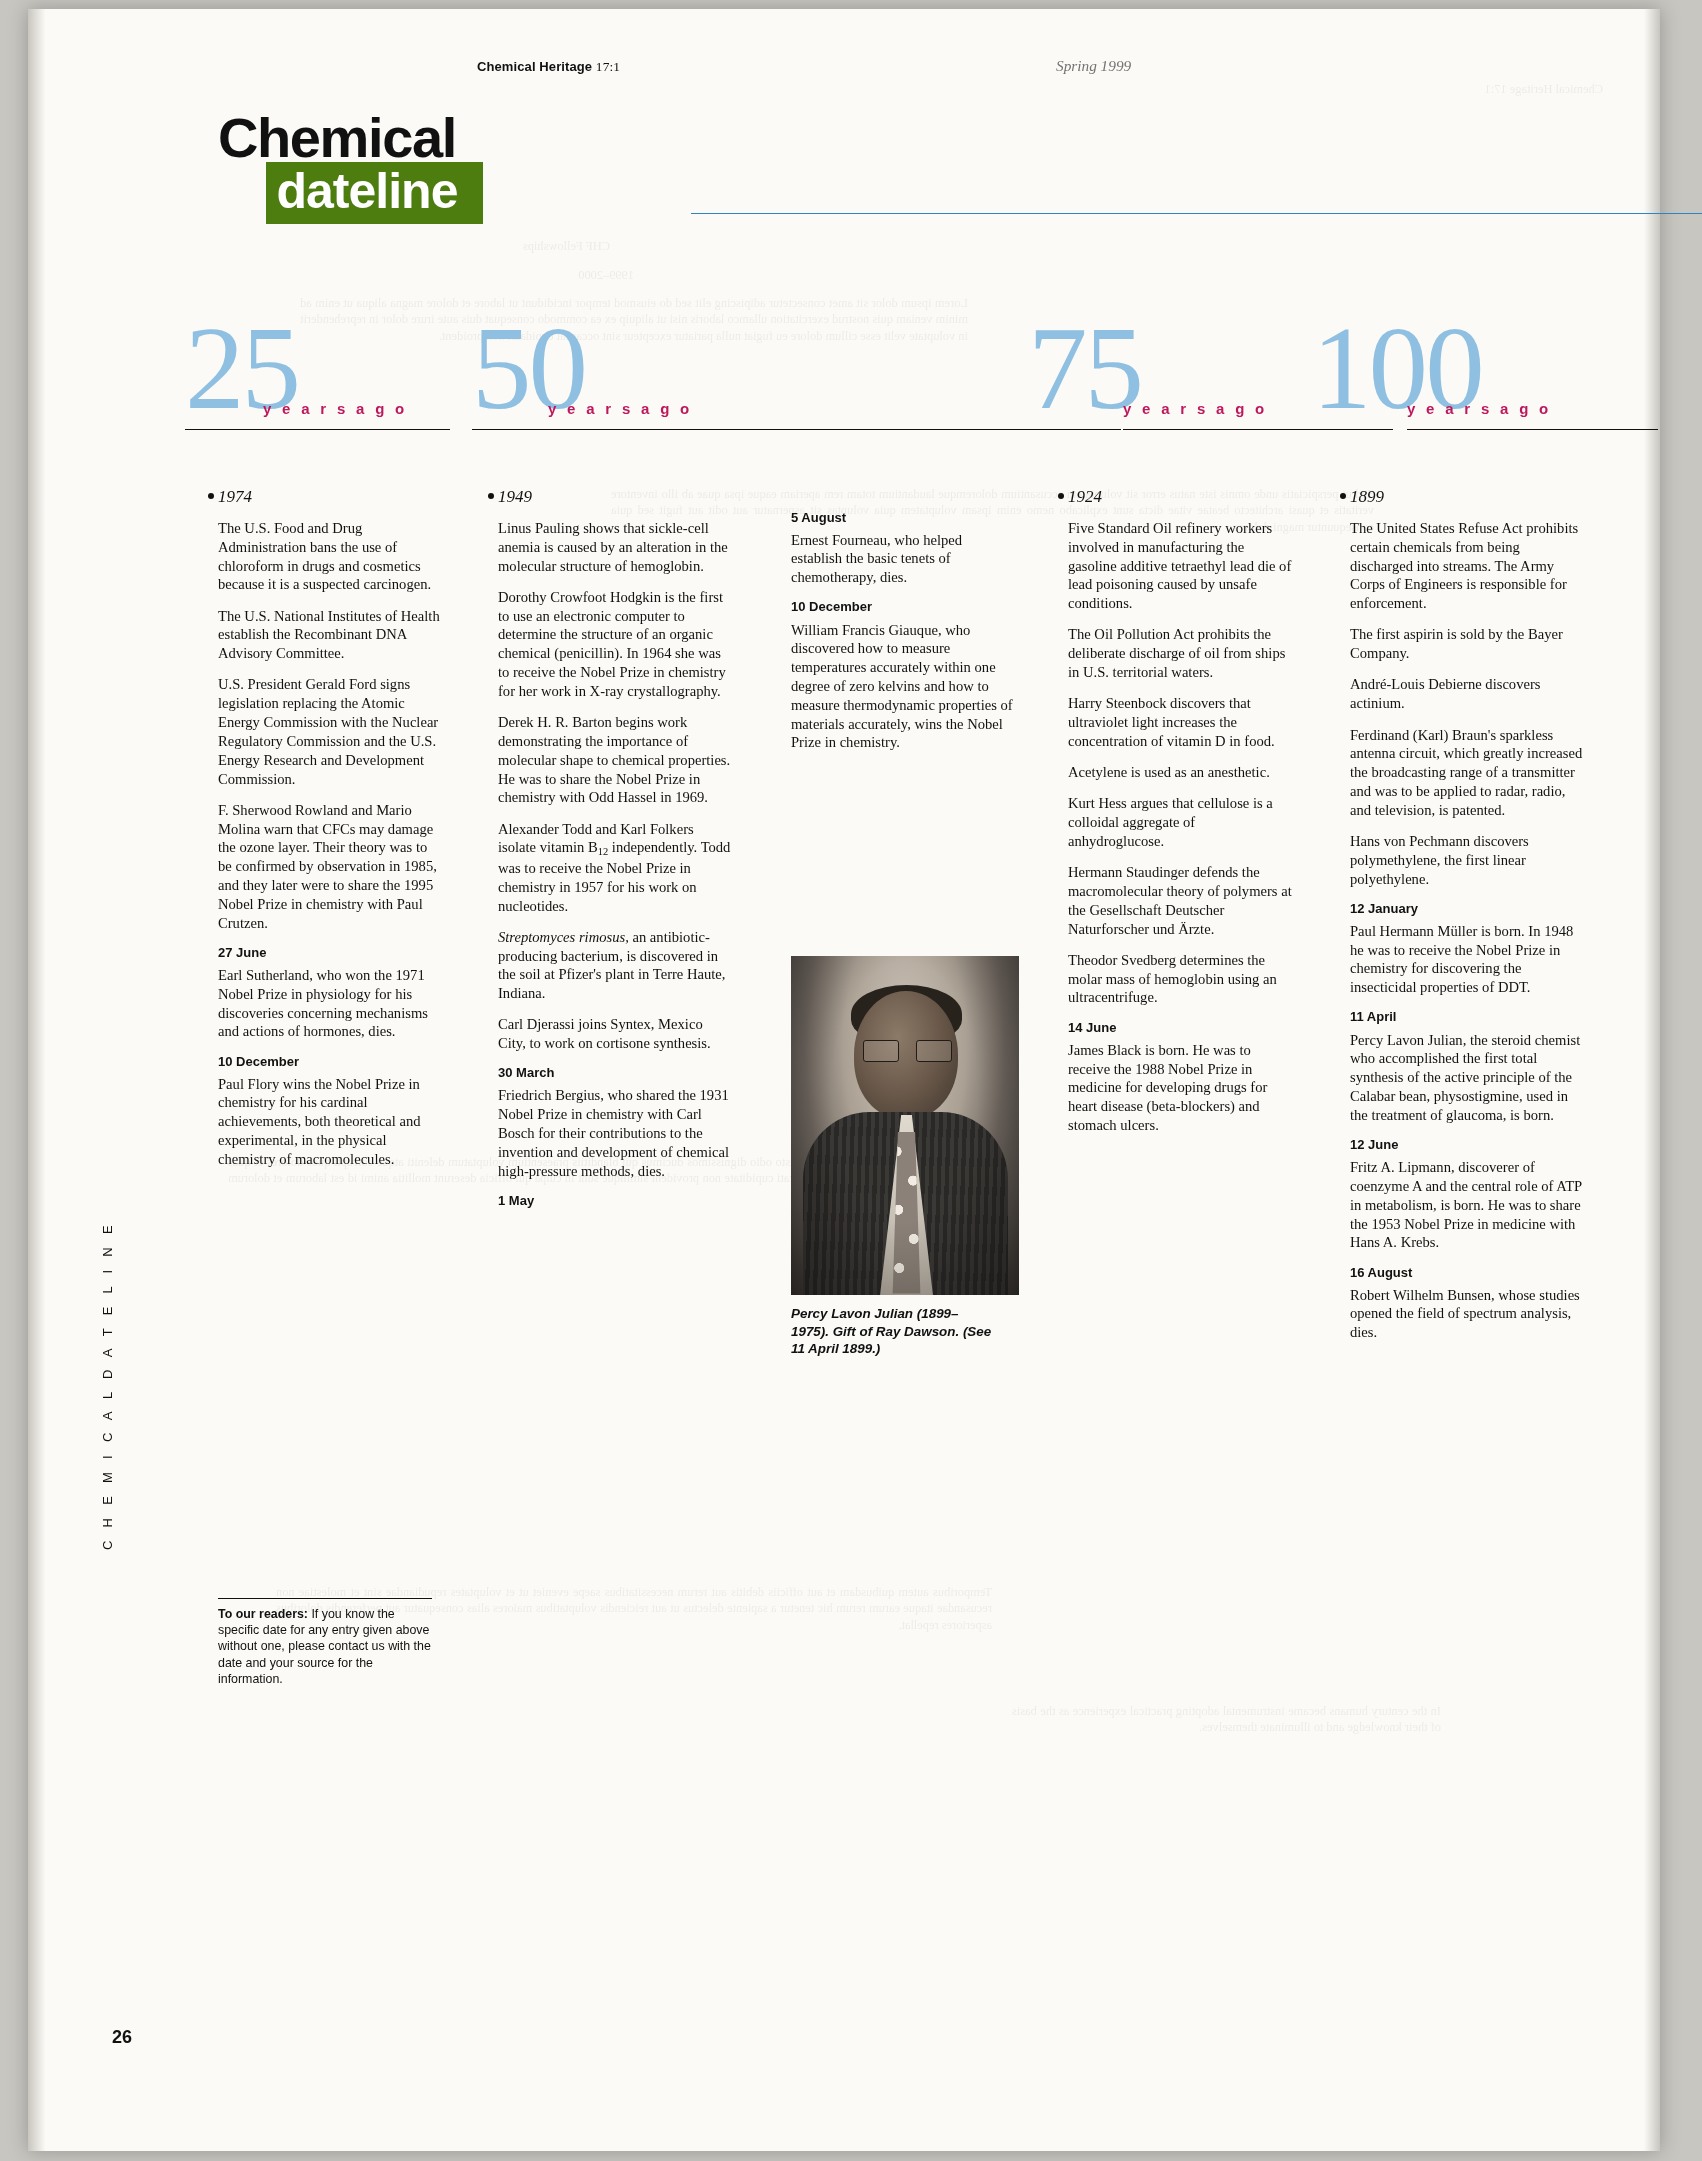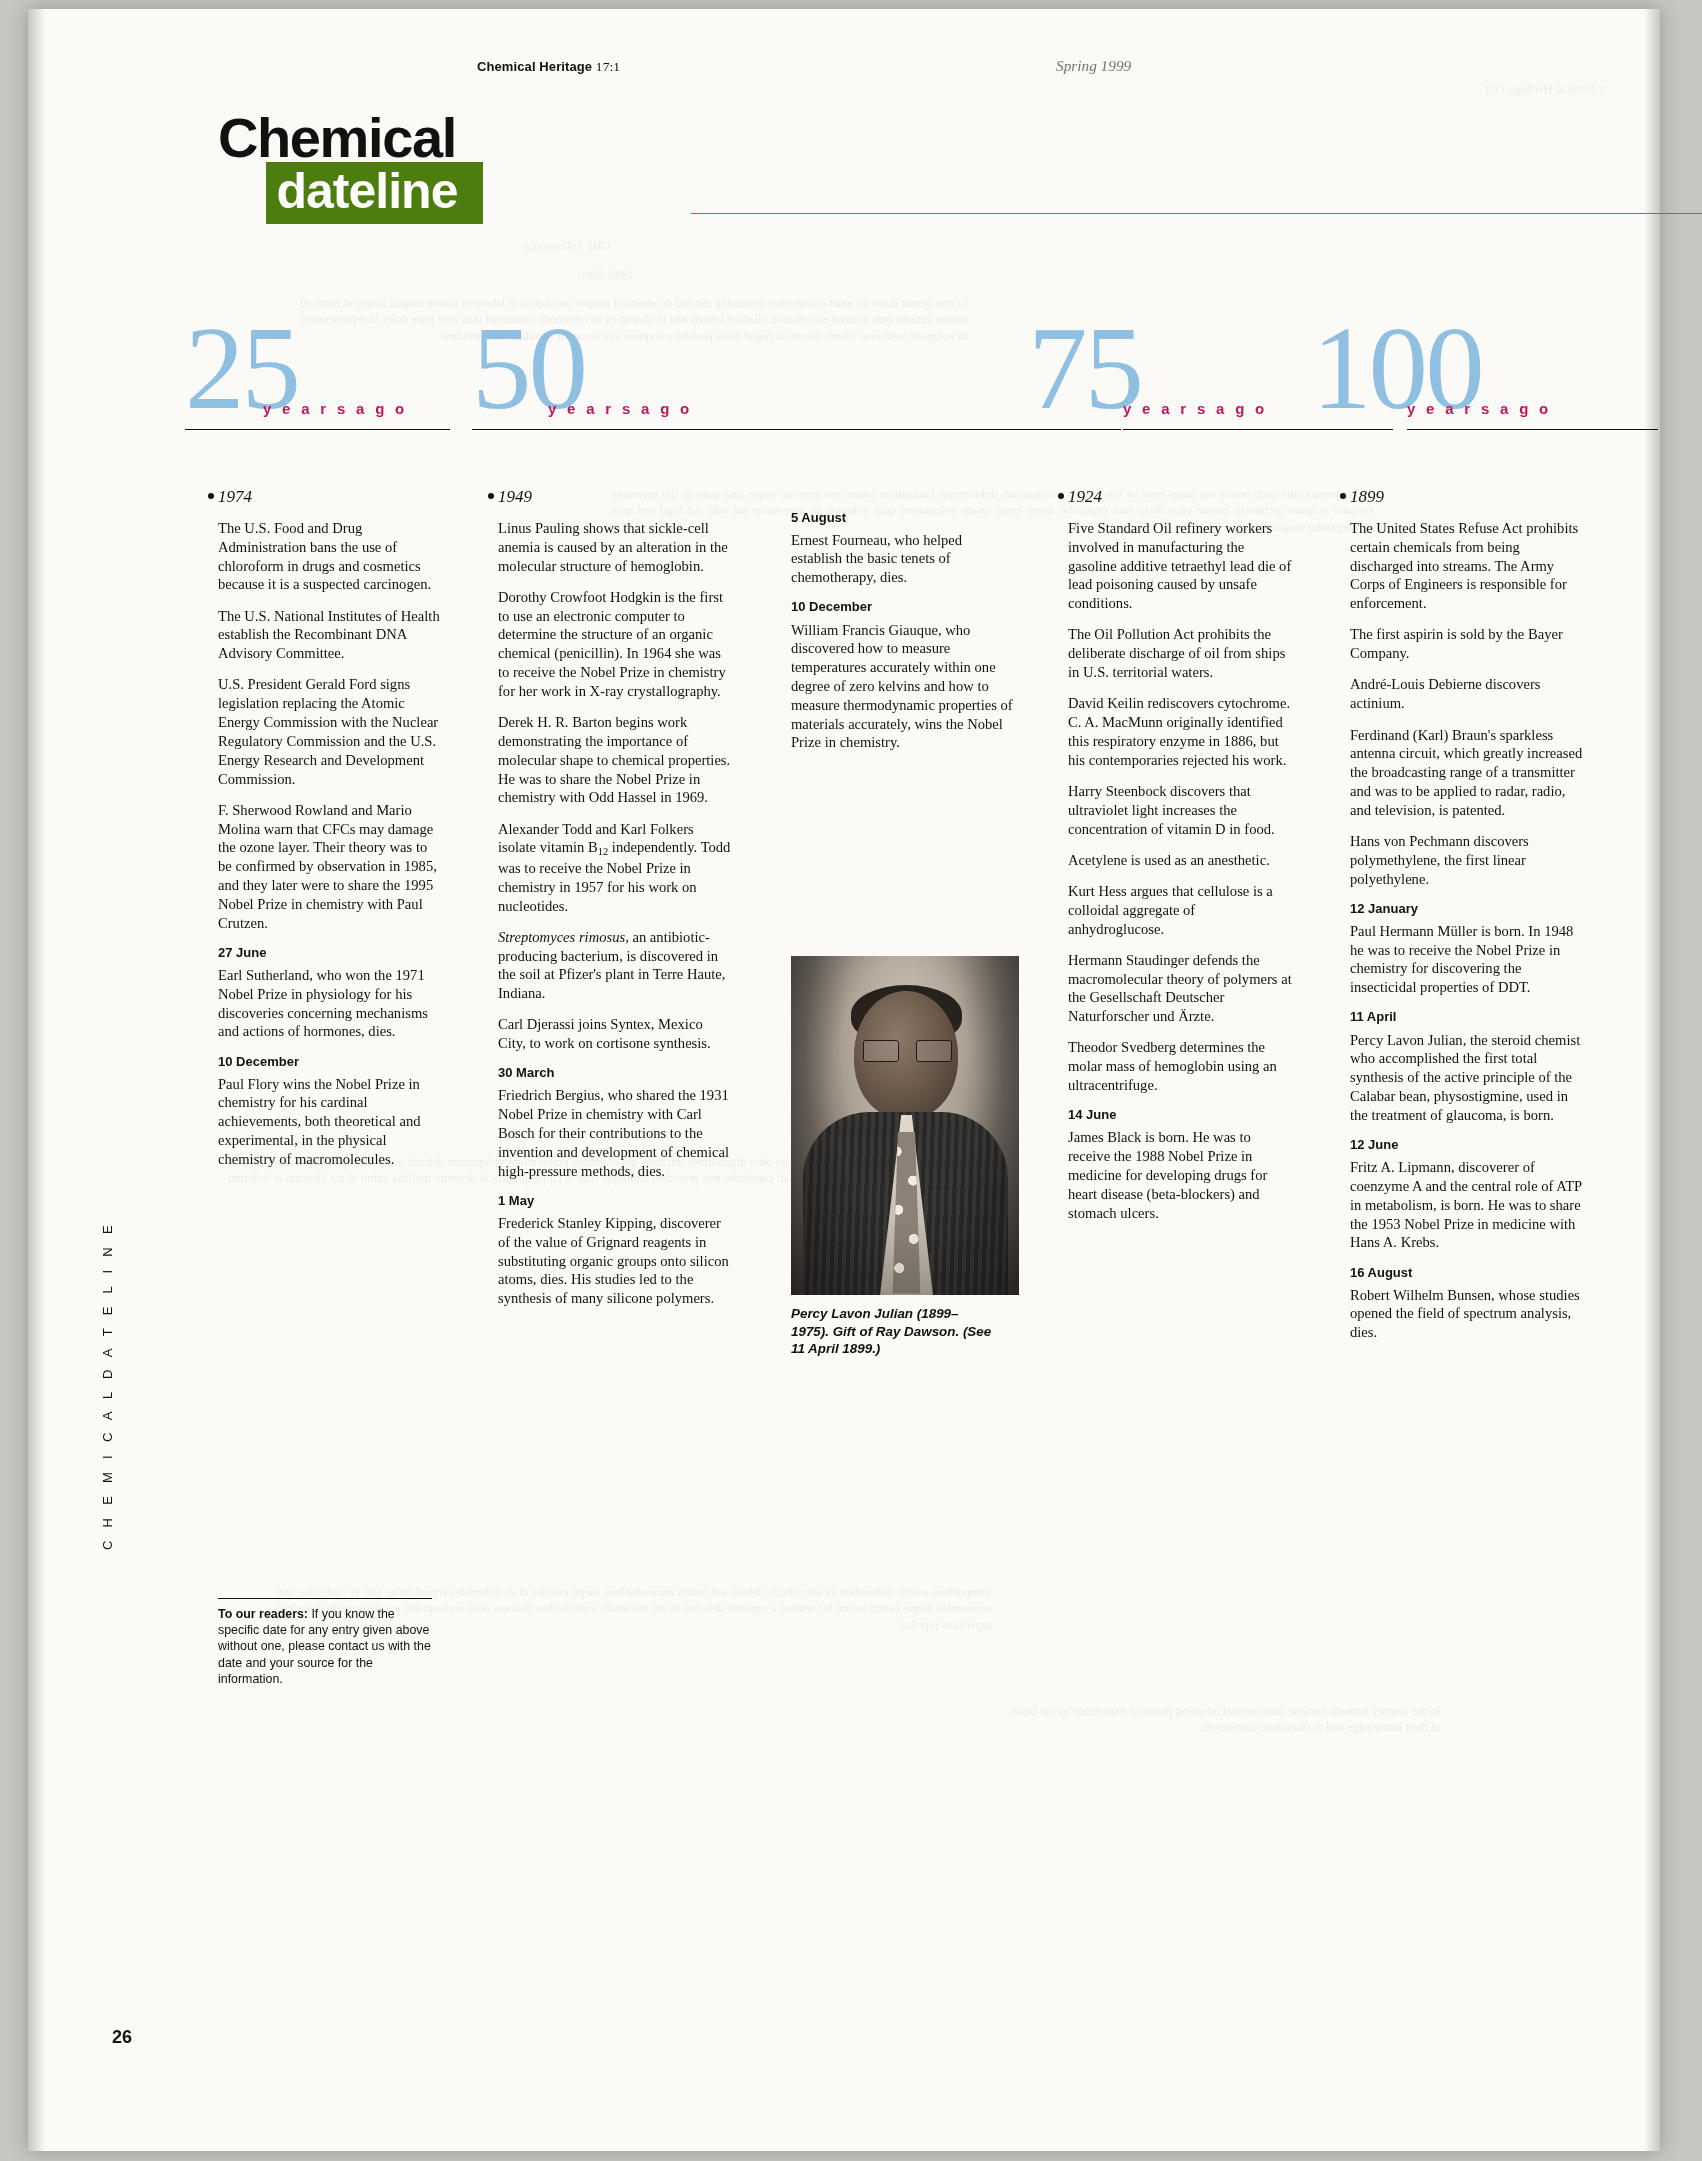--- a/index.html
+++ b/index.html
@@ -374,21 +374,20 @@
       </div>
       <p>Linus Pauling shows that sickle-cell anemia is caused by an alteration in the molecular structure of hemoglobin.</p>
       <p>Dorothy Crowfoot Hodgkin is the first to use an electronic computer to determine the structure of an organic chemical (penicillin). In 1964 she was to receive the Nobel Prize in chemistry for her work in X-ray crystallography.</p>
       <p>Derek H. R. Barton begins work demonstrating the importance of molecular shape to chemical properties. He was to share the Nobel Prize in chemistry with Odd Hassel in 1969.</p>
       <p>Alexander Todd and Karl Folkers isolate vitamin B<span class="sub">12</span> independently. Todd was to receive the Nobel Prize in chemistry in 1957 for his work on nucleotides.</p>
       <p><span class="ital">Streptomyces rimosus,</span> an antibiotic-producing bacterium, is discovered in the soil at Pfizer's plant in Terre Haute, Indiana.</p>
       <p>Carl Djerassi joins Syntex, Mexico City, to work on cortisone synthesis.</p>
       <div class="datehead">30 March</div>
       <p>Friedrich Bergius, who shared the 1931 Nobel Prize in chemistry with Carl Bosch for their contributions to the invention and development of chemical high-pressure methods, dies.</p>
       <div class="datehead">1 May</div>
-      <p>Frederick Stanley Kipping, discoverer of the value of Grignard reagents in substituting organic groups onto silicon atoms, dies. His studies led to the synthesis of many silicone polymers.</p>
     </div>
 
     <div class="col" style="left:763px; top:501px; width:224px;">
       <div class="datehead">5 August</div>
       <p>Ernest Fourneau, who helped establish the basic tenets of chemotherapy, dies.</p>
       <div class="datehead">10 December</div>
       <p>William Francis Giauque, who discovered how to measure temperatures accurately within one degree of zero kelvins and how to measure thermodynamic properties of materials accurately, wins the Nobel Prize in chemistry.</p>
     </div>
 
     <div class="photo-wrap">
@@ -404,21 +403,20 @@
       <div class="caption">Percy Lavon Julian (1899–1975). Gift of Ray Dawson. (See 11 April 1899.)</div>
     </div>
 
     <div class="col" style="left:1040px; top:477px; width:224px;">
       <div class="yearhead">
         <span class="bullet"></span>
         <span>1924</span>
       </div>
       <p>Five Standard Oil refinery workers involved in manufacturing the gasoline additive tetraethyl lead die of lead poisoning caused by unsafe conditions.</p>
       <p>The Oil Pollution Act prohibits the deliberate discharge of oil from ships in U.S. territorial waters.</p>
-      <p>David Keilin rediscovers cytochrome. C. A. MacMunn originally identified this respiratory enzyme in 1886, but his contemporaries rejected his work.</p>
       <p>Harry Steenbock discovers that ultraviolet light increases the concentration of vitamin D in food.</p>
       <p>Acetylene is used as an anesthetic.</p>
       <p>Kurt Hess argues that cellulose is a colloidal aggregate of anhydroglucose.</p>
       <p>Hermann Staudinger defends the macromolecular theory of polymers at the Gesellschaft Deutscher Naturforscher und Ärzte.</p>
       <p>Theodor Svedberg determines the molar mass of hemoglobin using an ultracentrifuge.</p>
       <div class="datehead">14 June</div>
       <p>James Black is born. He was to receive the 1988 Nobel Prize in medicine for developing drugs for heart disease (beta-blockers) and stomach ulcers.</p>
     </div>
 
     <div class="col" style="left:1322px; top:477px; width:234px;">

